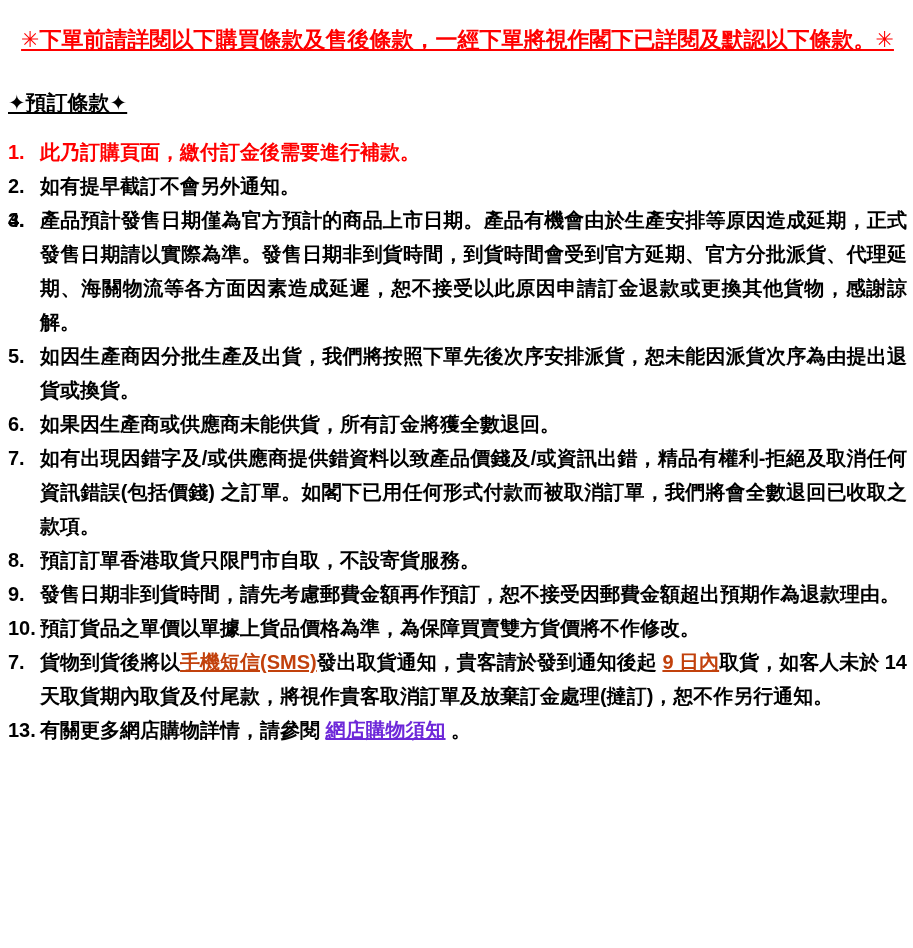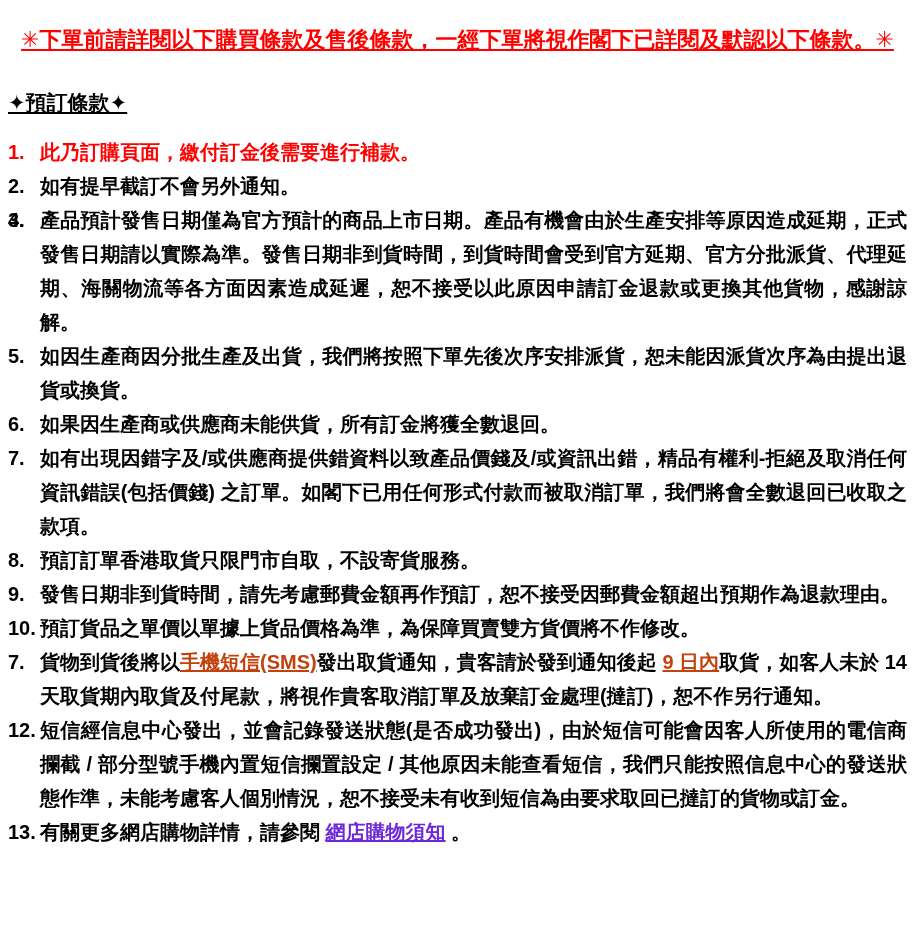--- a/index.html
+++ b/index.html
@@ -78,16 +78,15 @@
       <li class="term"><span class="term-num">2.</span><span><span>如有提早截訂不會另外通知。</span></span></li>
       <li class="term"><span class="term-num">3.</span></li>
       <li class="term"><span class="term-num">4.</span><span><span>產品預計發售日期僅為官方預計的商品上市日期。產品有機會由於生產安排等原因造成延期，正式發售日期請以實際為準。發售日期非到貨時間，到貨時間會受到官方延期、官方分批派貨、代理延期、海關物流等各方面因素造成延遲，恕不接受以此原因申請訂金退款或更換其他貨物，感謝諒解。</span></span></li>
       <li class="term"><span class="term-num">5.</span><span><span>如因生產商因分批生產及出貨，我們將按照下單先後次序安排派貨，恕未能因派貨次序為由提出退貨或換貨。</span></span></li>
       <li class="term"><span class="term-num">6.</span><span><span>如果因生產商或供應商未能供貨，所有訂金將獲全數退回。</span></span></li>
       <li class="term"><span class="term-num">7.</span><span><span>如有出現因錯字及/或供應商提供錯資料以致產品價錢及/或資訊出錯，精品有權利-拒絕及取消任何資訊錯誤(包括價錢) 之訂單。如閣下已用任何形式付款而被取消訂單，我們將會全數退回已收取之款項。</span></span></li>
       <li class="term"><span class="term-num">8.</span><span><span>預訂訂單香港取貨只限門市自取，不設寄貨服務。</span></span></li>
       <li class="term"><span class="term-num">9.</span><span><span>發售日期非到貨時間，請先考慮郵費金額再作預訂，恕不接受因郵費金額超出預期作為退款理由。</span></span></li>
       <li class="term"><span class="term-num">10.</span><span><span>預訂貨品之單價以單據上貨品價格為準，為保障買賣雙方貨價將不作修改。</span></span></li>
       <li class="term"><span class="term-num">7.</span><span><span>貨物到貨後將以</span><span class="seg-hl">手機短信(SMS)</span><span>發出取貨通知，貴客請於發到通知後起 </span><span class="seg-hl">9 日內</span><span>取貨，如客人未於 14 天取貨期內取貨及付尾款，將視作貴客取消訂單及放棄訂金處理(撻訂)，恕不作另行通知。</span></span></li>
-      <li class="term"><span class="term-num">12.</span><span><span>短信經信息中心發出，並會記錄發送狀態(是否成功發出)，由於短信可能會因客人所使用的電信商攔截 / 部分型號手機內置短信攔置設定 / 其他原因未能查看短信，我們只能按照信息中心的發送狀態作準，未能考慮客人個別情況，恕不接受未有收到短信為由要求取回已撻訂的貨物或訂金。</span></span></li>
       <li class="term"><span class="term-num">13.</span><span><span>有關更多網店購物詳情，請參閱 </span><span class="seg-link">網店購物須知</span><span> 。</span></span></li>
     </ol>
 </div>
 
 </body></html>

